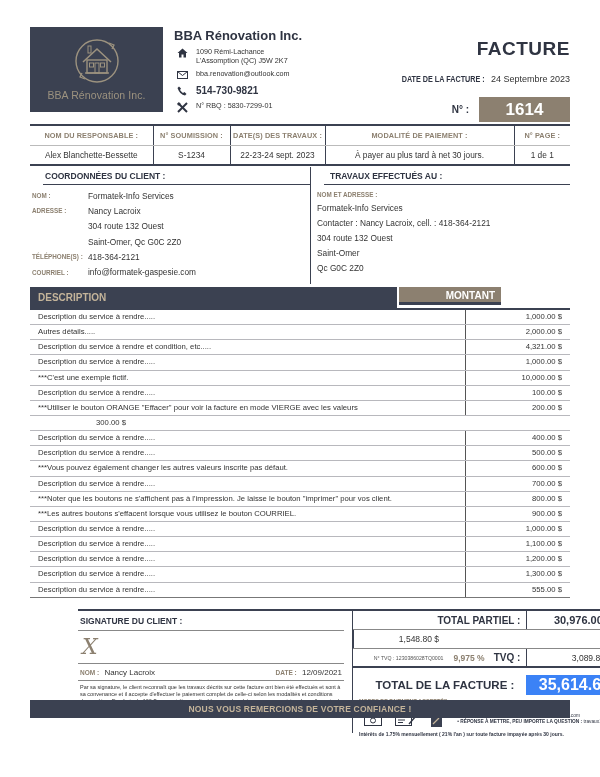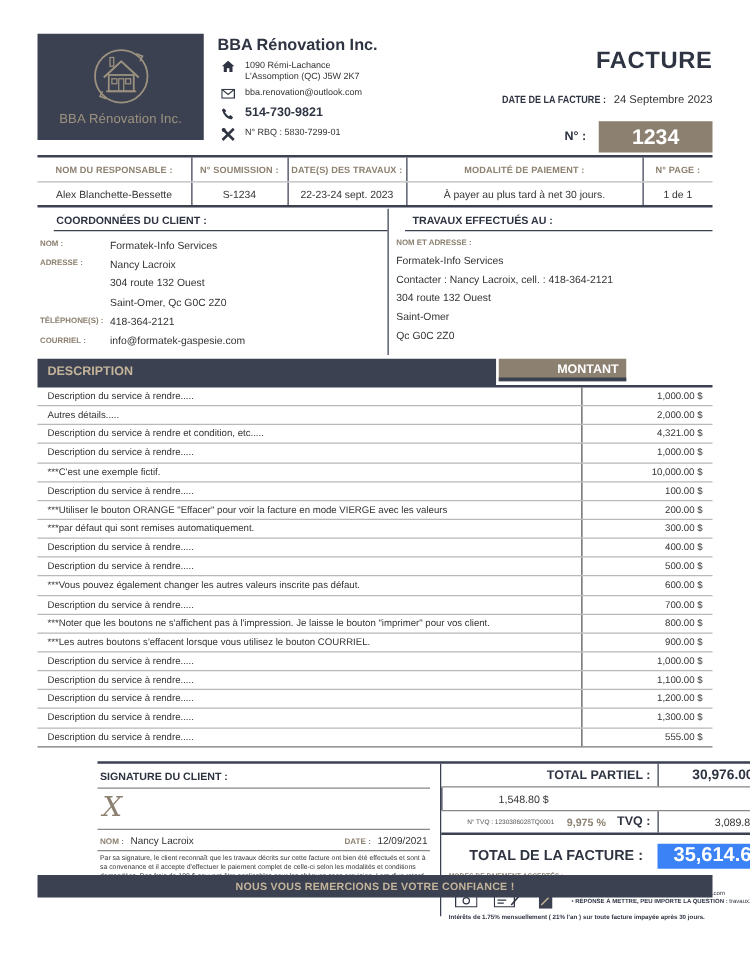--- a/index.html
+++ b/index.html
@@ -163,21 +163,21 @@
 
     <div class="title-block">
       <div class="facture-title">FACTURE</div>
     </div>
     <div class="date-row">
       <span class="date-label">DATE DE LA FACTURE :</span>
       <span class="date-value">24 Septembre 2023</span>
     </div>
     <div class="num-row">
       <span class="num-label">N° :</span>
-      <span class="num-box">1234</span>
+      <span class="num-box">1614</span>
     </div>
   </div>
 
   <div class="strip">
     <table>
       <tbody>
           <tr>
         <th style="width:123px">NOM DU RESPONSABLE :</th>
         <th style="width:77px">N° SOUMISSION :</th>
         <th style="width:95px">DATE(S) DES TRAVAUX :</th>
@@ -269,21 +269,20 @@
         </div>
       <div class="row">
           <div class="r-desc">Description du service à rendre.....</div>
           <div class="r-amt">100.00 $</div>
         </div>
       <div class="row">
           <div class="r-desc">***Utiliser le bouton ORANGE "Effacer" pour voir la facture en mode VIERGE avec les valeurs</div>
           <div class="r-amt">200.00 $</div>
         </div>
       <div class="row">
-          <div class="r-desc">***par défaut qui sont remises automatiquement.</div>
           <div class="r-amt">300.00 $</div>
         </div>
       <div class="row">
           <div class="r-desc">Description du service à rendre.....</div>
           <div class="r-amt">400.00 $</div>
         </div>
       <div class="row">
           <div class="r-desc">Description du service à rendre.....</div>
           <div class="r-amt">500.00 $</div>
         </div>

